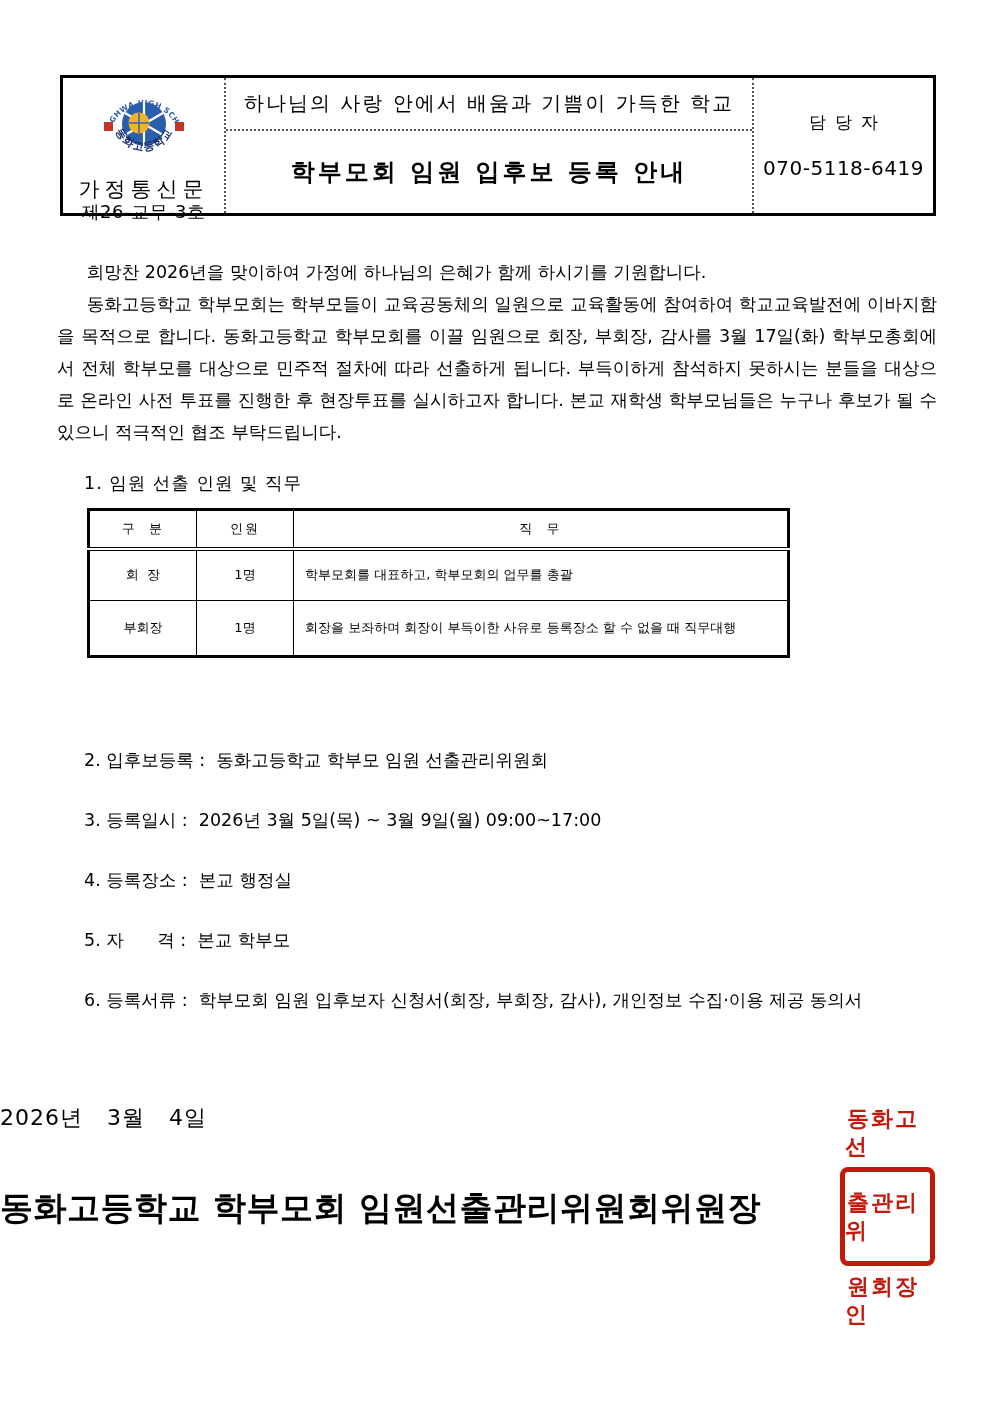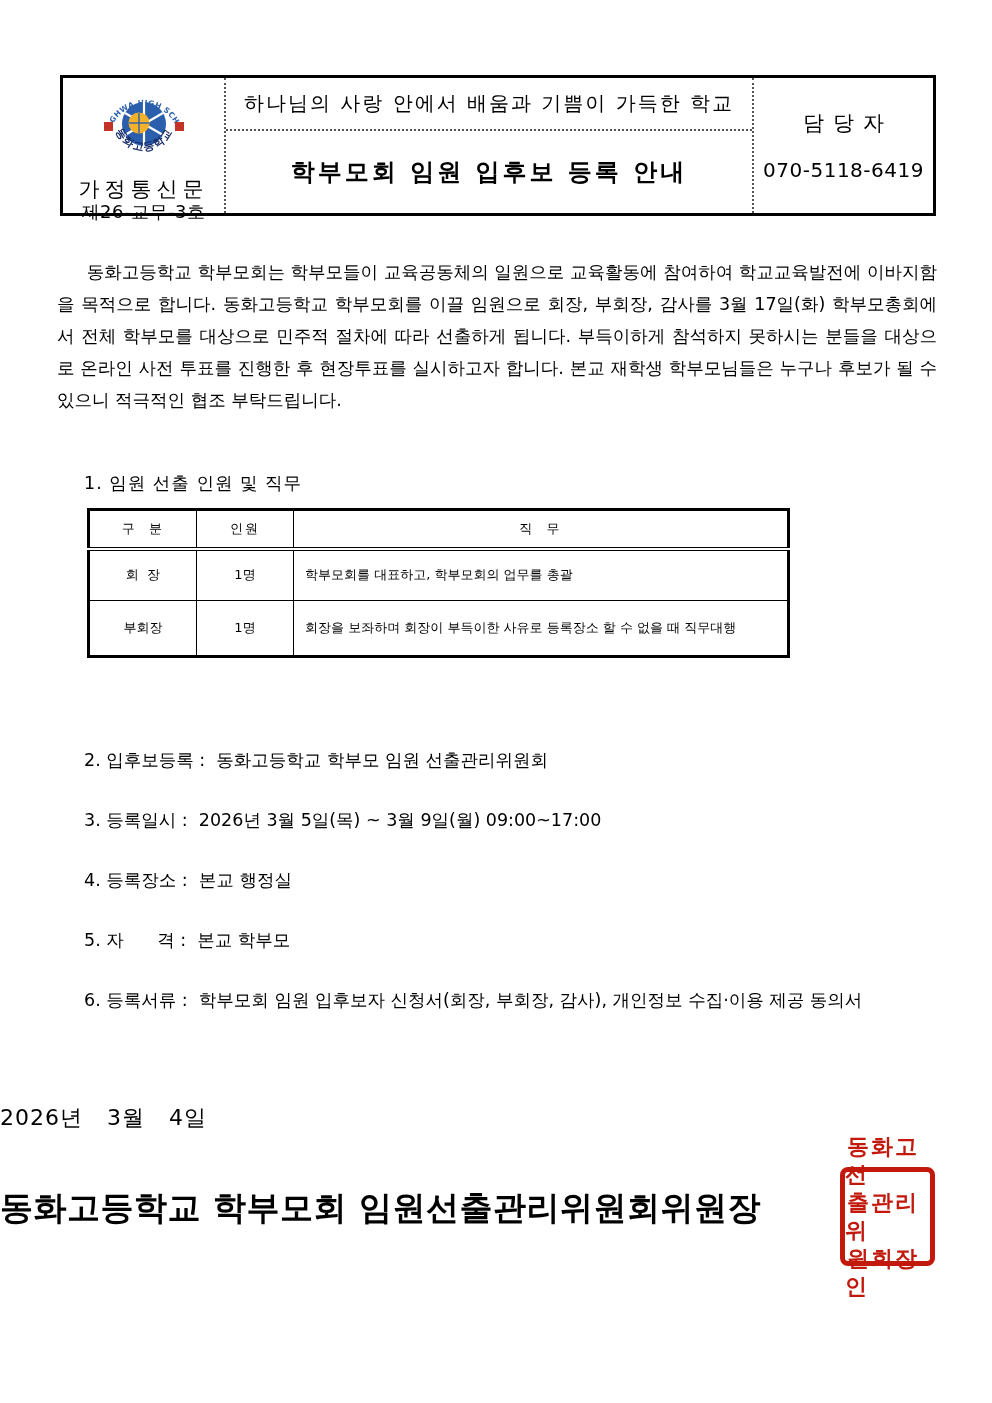--- a/index.html
+++ b/index.html
@@ -29,21 +29,21 @@
   }
   .title-row {
     flex:1; display:flex; align-items:center; justify-content:center;
     font-weight:bold; font-size:24px; letter-spacing:3px;
   }
   .mast-right {
     width:181px; border-left:2px dotted #555;
     display:flex; flex-direction:column; align-items:center; justify-content:space-evenly;
     padding:10px 0;
   }
-  .contact-label { font-size:21px; letter-spacing:9px; text-indent:9px;font-family:Liberation Serif, serif; }
+  .contact-label { font-size:17px; letter-spacing:9px; text-indent:9px;font-family:Liberation Serif, serif; }
   .contact-phone { font-size:20px; letter-spacing:0.5px; }
 
   
   .logo-wrap { width:88px; height:88px; }
 
   
   .body-text {
     position:absolute; left:57px; top:256px; width:880px;
     font-size:17.5px; line-height:32px; text-align:justify;
     word-break:break-all;
@@ -135,20 +135,21 @@
       <div class="title-row pre">학부모회 임원 입후보 등록 안내</div>
     </div>
 
     <div class="mast-right">
       <div class="contact-label">담당자</div>
       <div class="contact-phone">070-5118-6419</div>
     </div>
   </div>
 
   <div class="body-text">
+    <p>희망찬 2026년을 맞이하여 가정에 하나님의 은혜가 함께 하시기를 기원합니다.</p>
     <p>동화고등학교 학부모회는 학부모들이 교육공동체의 일원으로 교육활동에 참여하여 학교교육발전에 이바지함을 목적으로 합니다. 동화고등학교 학부모회를 이끌 임원으로 회장, 부회장, 감사를 3월 17일(화) 학부모총회에서 전체 학부모를 대상으로 민주적 절차에 따라 선출하게 됩니다. 부득이하게 참석하지 못하시는 분들을 대상으로 온라인 사전 투표를 진행한 후 현장투표를 실시하고자 합니다. 본교 재학생 학부모님들은 누구나 후보가 될 수 있으니 적극적인 협조 부탁드립니다.</p>
   </div>
 
   <div class="section-heading pre">1. 임원 선출 인원 및 직무</div>
 
   <table class="roles-table">
     <colgroup>
       <col style="width:108px">
         <col style="width:97px">
         <col style="width:495px">
@@ -179,19 +180,19 @@
     <div class="item">3. 등록일시 :  2026년 3월 5일(목) ~ 3월 9일(월) 09:00~17:00</div>
     <div class="item">4. 등록장소 :  본교 행정실</div>
     <div class="item">5. 자      격 :  본교 학부모</div>
     <div class="item">6. 등록서류 :  학부모회 임원 입후보자 신청서(회장, 부회장, 감사), 개인정보 수집·이용 제공 동의서</div>
   </div>
 
   <div class="date-line">2026년   3월   4일</div>
 
   <div class="signature-line">동화고등학교 학부모회 임원선출관리위원회위원장</div>
 
-  <div class="stamp" id="stamp" style="color: rgb(194, 25, 12); border-color: rgb(194, 25, 12);">
+  <div class="stamp" id="stamp" style="color: rgb(194, 25, 12); border-color: rgb(194, 25, 12); gap: 28px;">
     <div>동화고선</div>
     <div>출관리위</div>
     <div>원회장인</div>
   </div>
 
 </div>
 
 </body></html>

